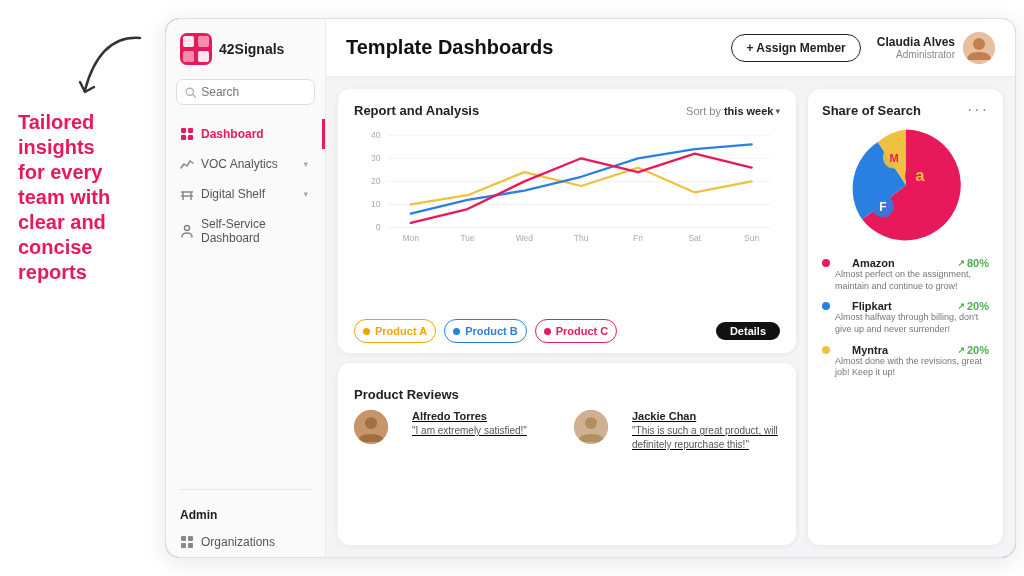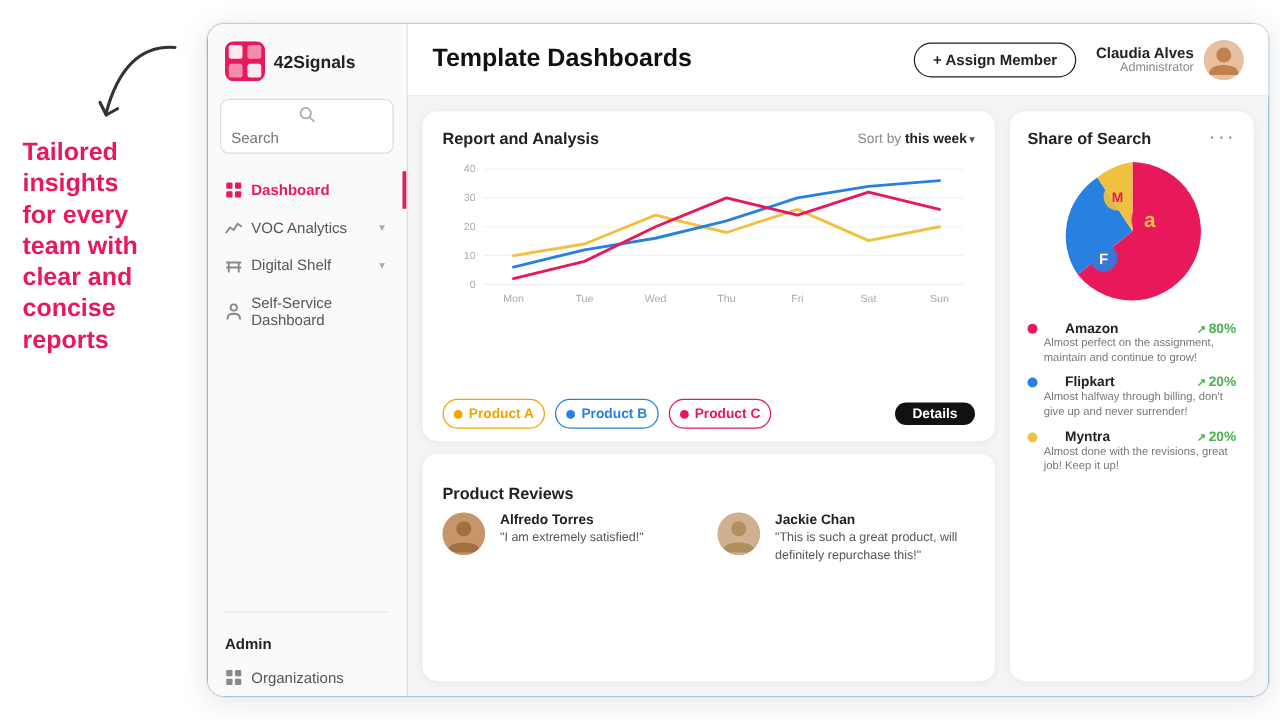--- a/index.html
+++ b/index.html
@@ -49,21 +49,21 @@
       line-height: 1.25;
     }
 
     
     .main-card {
       position: absolute;
       left: 165px;
       top: 18px;
       right: 8px;
       bottom: 18px;
-      background: #0369a1;
+      background: #6d28d9;
       border-radius: 14px;
       border: 1.5px solid #e0e0e0;
       box-shadow: 0 4px 24px rgba(0,0,0,0.10);
       display: flex;
       overflow: hidden;
       justify-content: center;
     }
 
     
     .sidebar {
@@ -96,21 +96,20 @@
 
     .sidebar-search {
       margin: 0 10px 14px 10px;
       display: flex;
       align-items: center;
       background: #fff;
       border: 1px solid #ddd;
       border-radius: 7px;
       padding: 5px 8px;
       gap: 5px;
-      flex-direction: column;
     }
 
     .sidebar-search input {
       border: none;
       outline: none;
       font-size: 12px;
       color: #888;
       width: 100%;
       background: transparent;
     }
@@ -398,22 +397,23 @@
     }
 
     .reviews-grid {
       display: flex;
       gap: 14px;
       margin-top: 8px;
     }
 
     .review-item {
       display: flex;
-      gap: 12px;
-      flex: 1;
+      gap: 24px;
+      flex: 1;
+      text-decoration: underline;
     }
 
     .reviewer-avatar {
       width: 34px;
       height: 34px;
       border-radius: 50%;
       flex-shrink: 0;
       overflow: hidden;
     }
 

